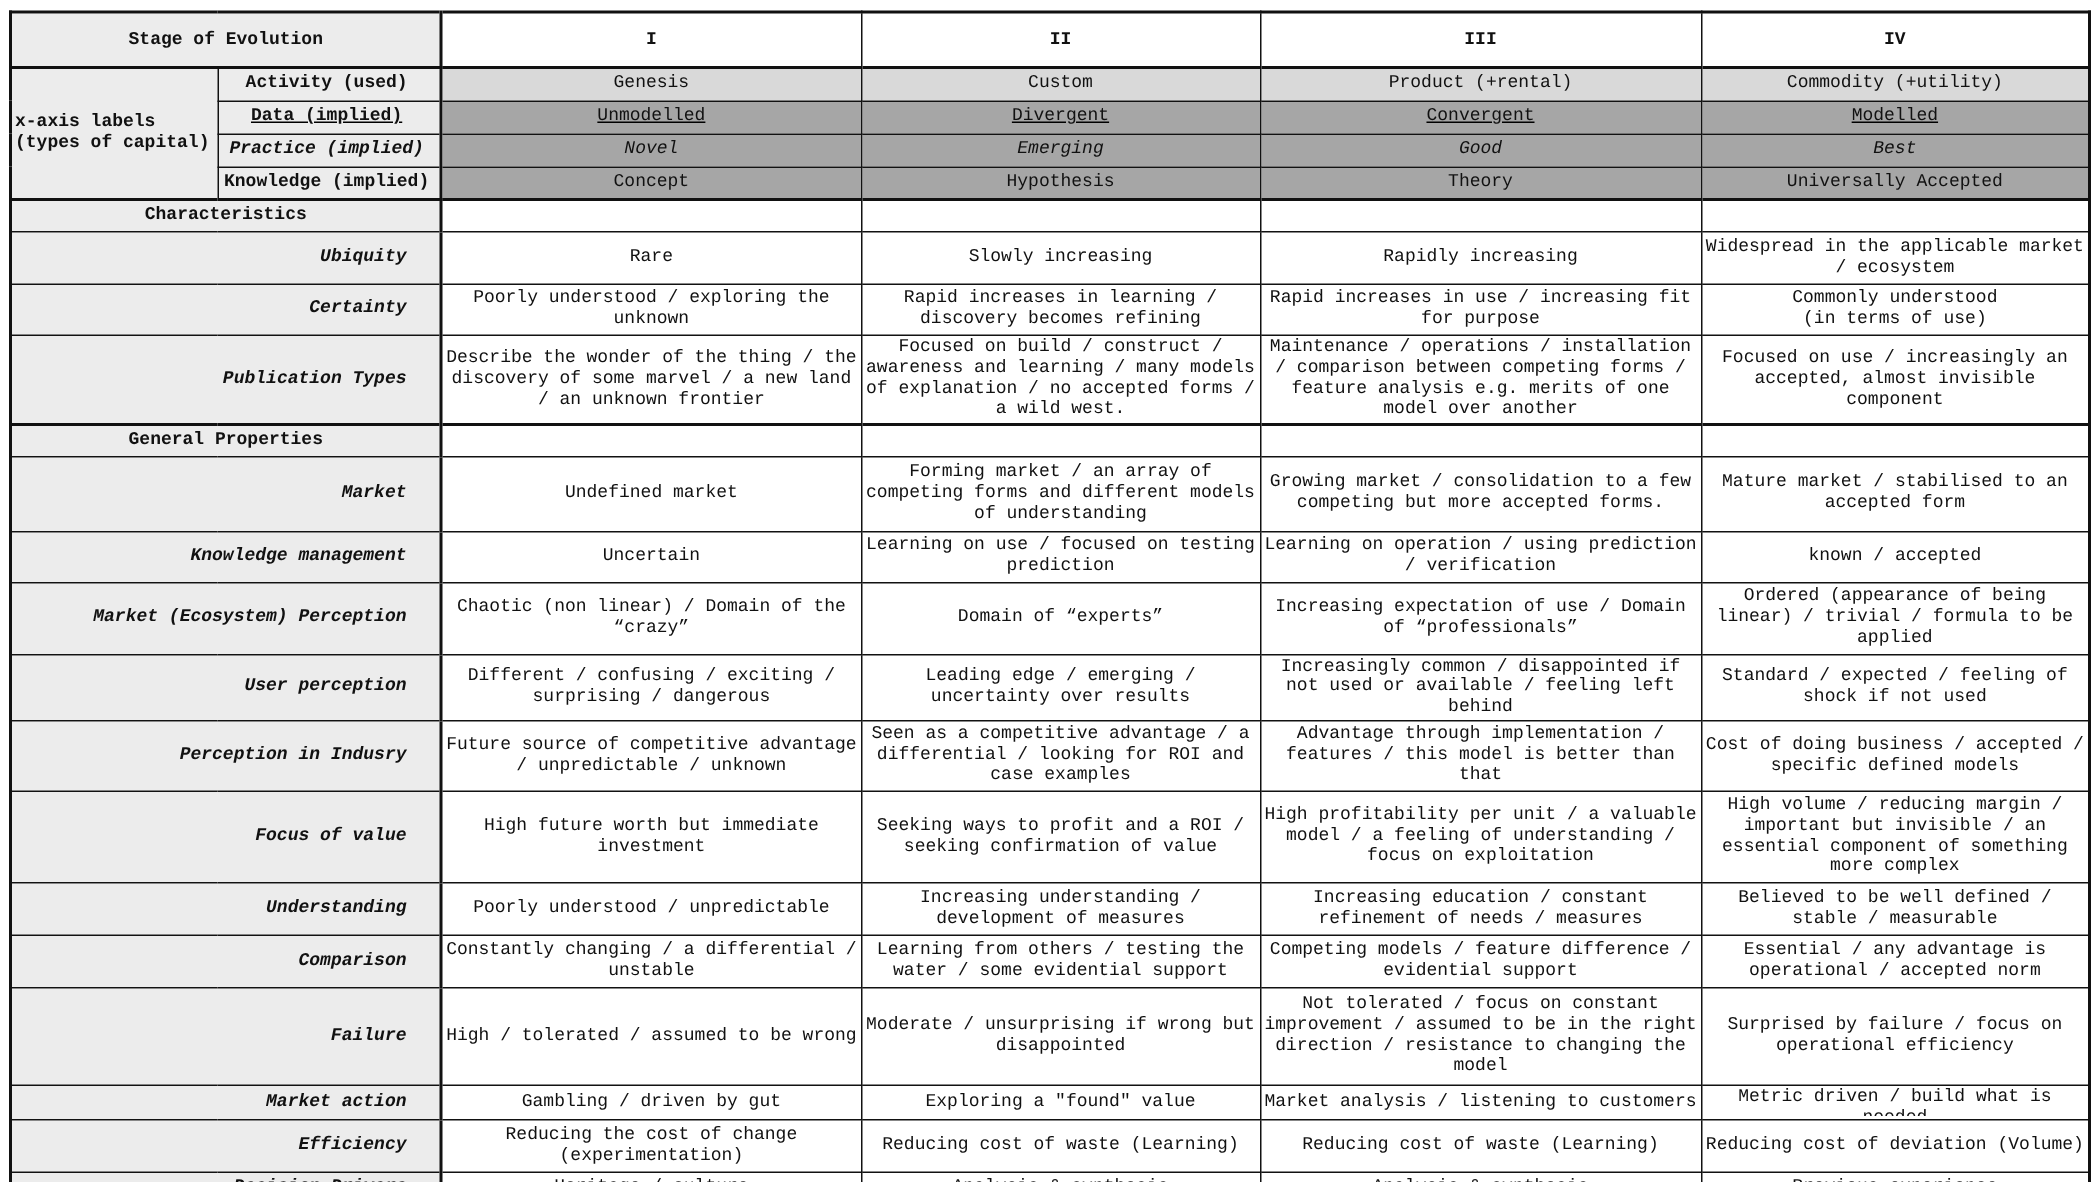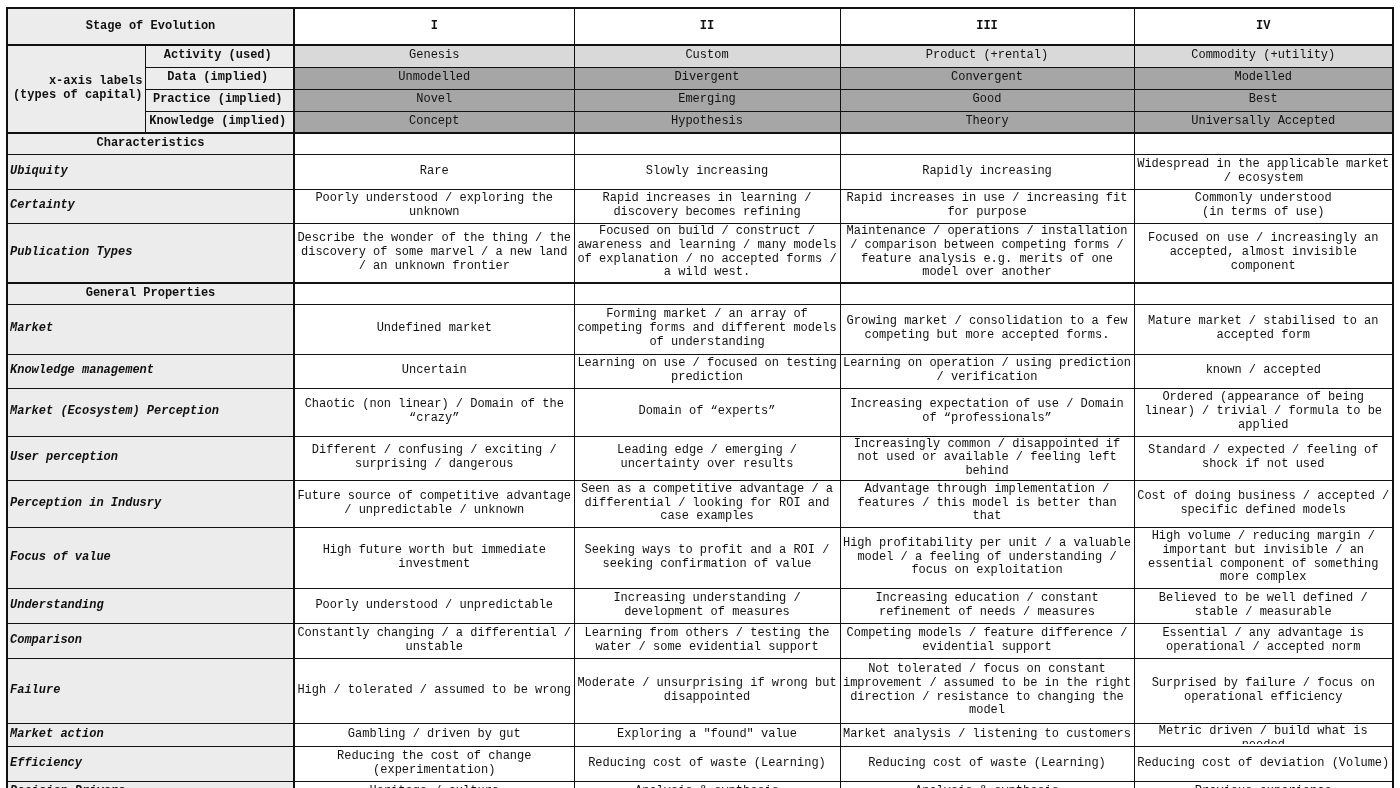--- a/index.html
+++ b/index.html
@@ -13,23 +13,23 @@
   td{
     border:1px solid var(--border);
     font-size:12px;line-height:1.14;
     text-align:center;vertical-align:middle;
     padding:1px 2px;overflow:hidden;
     white-space:pre-line;word-wrap:break-word;
     background:var(--cell-bg);color:#111;
   }
   td.lbl{background:var(--label-bg);font-weight:bold;}
   td.thick-right{border-right-width:2px;}
-  td.side-lbl{text-align:right;padding:0 2px;}
+  td.side-lbl{text-align:left;padding:0 2px;}
   td.axis-lbl{text-align:center;padding-right:5px;}
-  td.row-lbl{text-align:left;padding-right:3px;font-style:italic;}
+  td.row-lbl{text-align:right;padding-right:22px;font-style:italic;}
   td.section-lbl{text-align:center;}
   td.stage-hdr{font-weight:bold;}
   td.light{background:var(--light);margin-top:24px;}
   td.dark{background:var(--dark);}
   tr.thick-bottom td{border-bottom-width:2px;}
   tr.thick-top td{border-top-width:2px;}
   .cellc{width:100%;}
   .clip-inner{height:19px;overflow:hidden;}
 </style>
 </head>
@@ -55,28 +55,28 @@
         </tr>
         <tr style="height: 22px;">
           <td class="lbl side-lbl" rowspan="4">x-axis labels
 (types of capital)</td>
           <td class="lbl axis-lbl thick-right">Activity (used)</td>
           <td class="light"><div class="cellc">Genesis</div></td>
           <td class="light"><div class="cellc">Custom</div></td>
           <td class="light"><div class="cellc">Product (+rental)</div></td>
           <td class="light"><div class="cellc">Commodity (+utility)</div></td>
         </tr>
-        <tr style="height: 22px;">
+        <tr style="height: 22px; text-decoration: underline;">
           <td class="lbl axis-lbl thick-right">Data (implied)</td>
           <td class="dark"><div class="cellc">Unmodelled</div></td>
           <td class="dark"><div class="cellc">Divergent</div></td>
           <td class="dark"><div class="cellc">Convergent</div></td>
           <td class="dark"><div class="cellc">Modelled</div></td>
         </tr>
-        <tr style="height: 22px;">
+        <tr style="height: 22px; font-style: italic;">
           <td class="lbl axis-lbl thick-right">Practice (implied)</td>
           <td class="dark"><div class="cellc">Novel</div></td>
           <td class="dark"><div class="cellc">Emerging</div></td>
           <td class="dark"><div class="cellc">Good</div></td>
           <td class="dark"><div class="cellc">Best</div></td>
         </tr>
         <tr class="thick-bottom" style="height: 22px;">
           <td class="lbl axis-lbl thick-right">Knowledge (implied)</td>
           <td class="dark"><div class="cellc">Concept</div></td>
           <td class="dark"><div class="cellc">Hypothesis</div></td>

